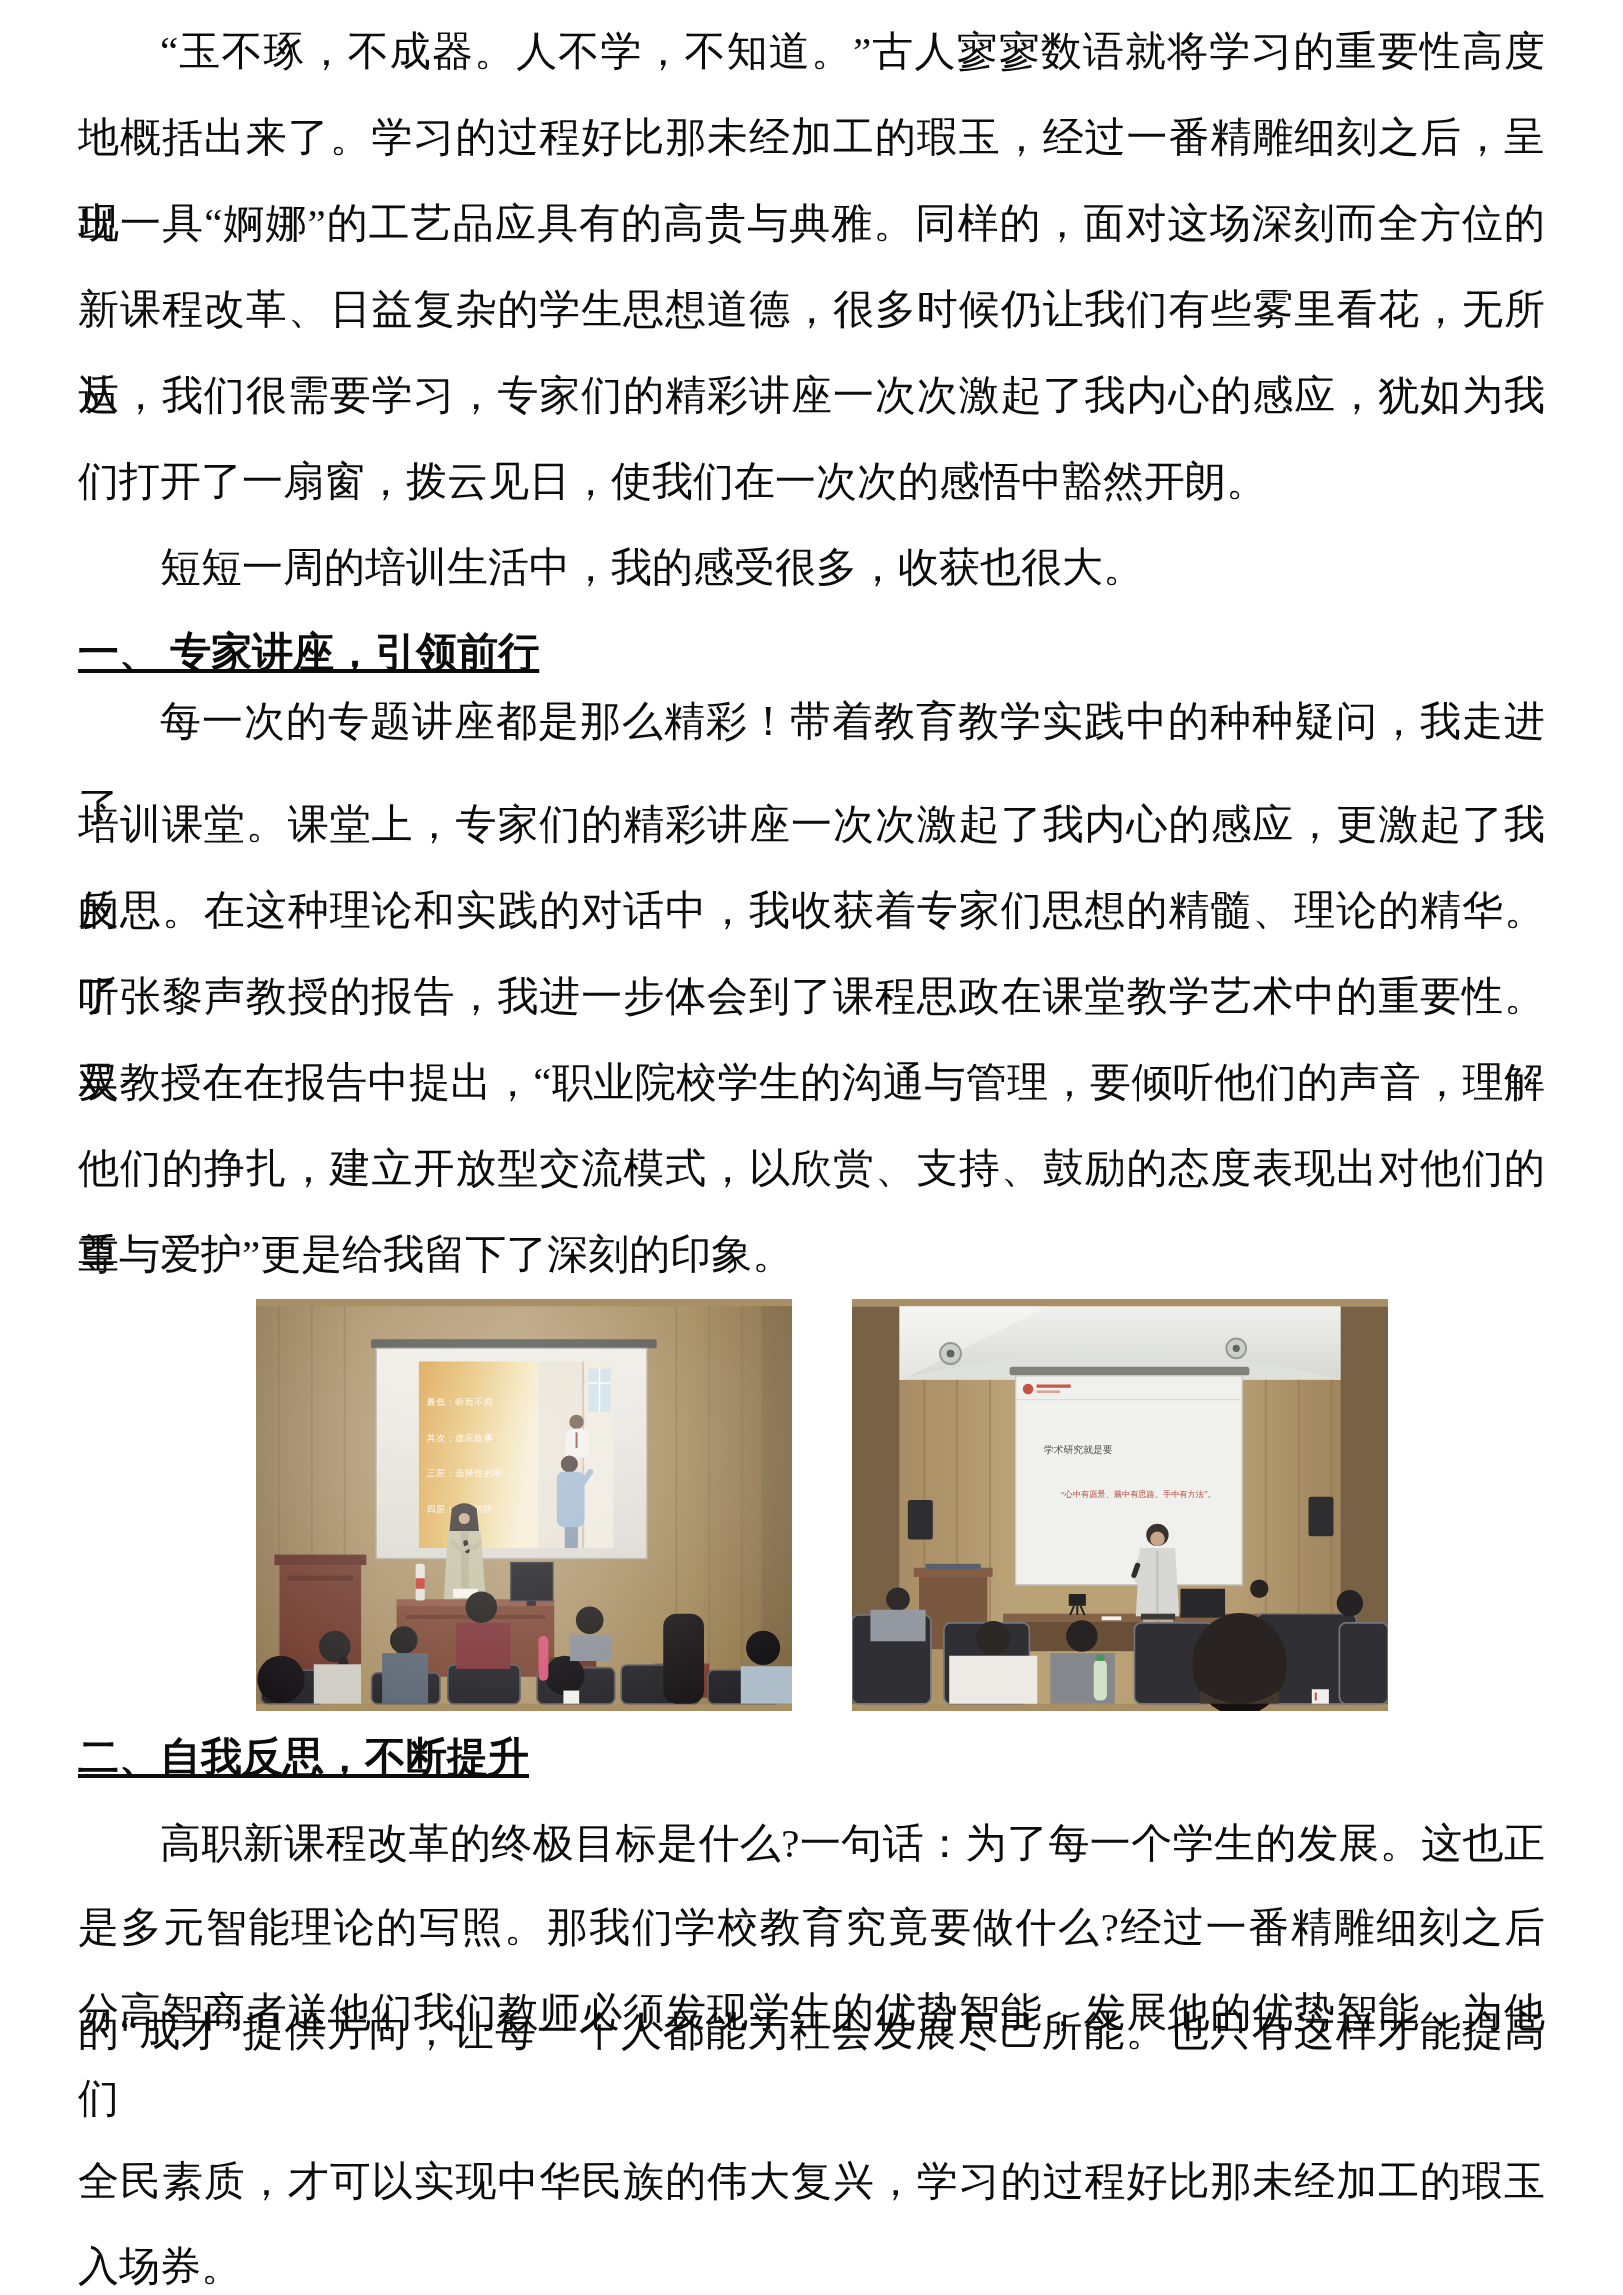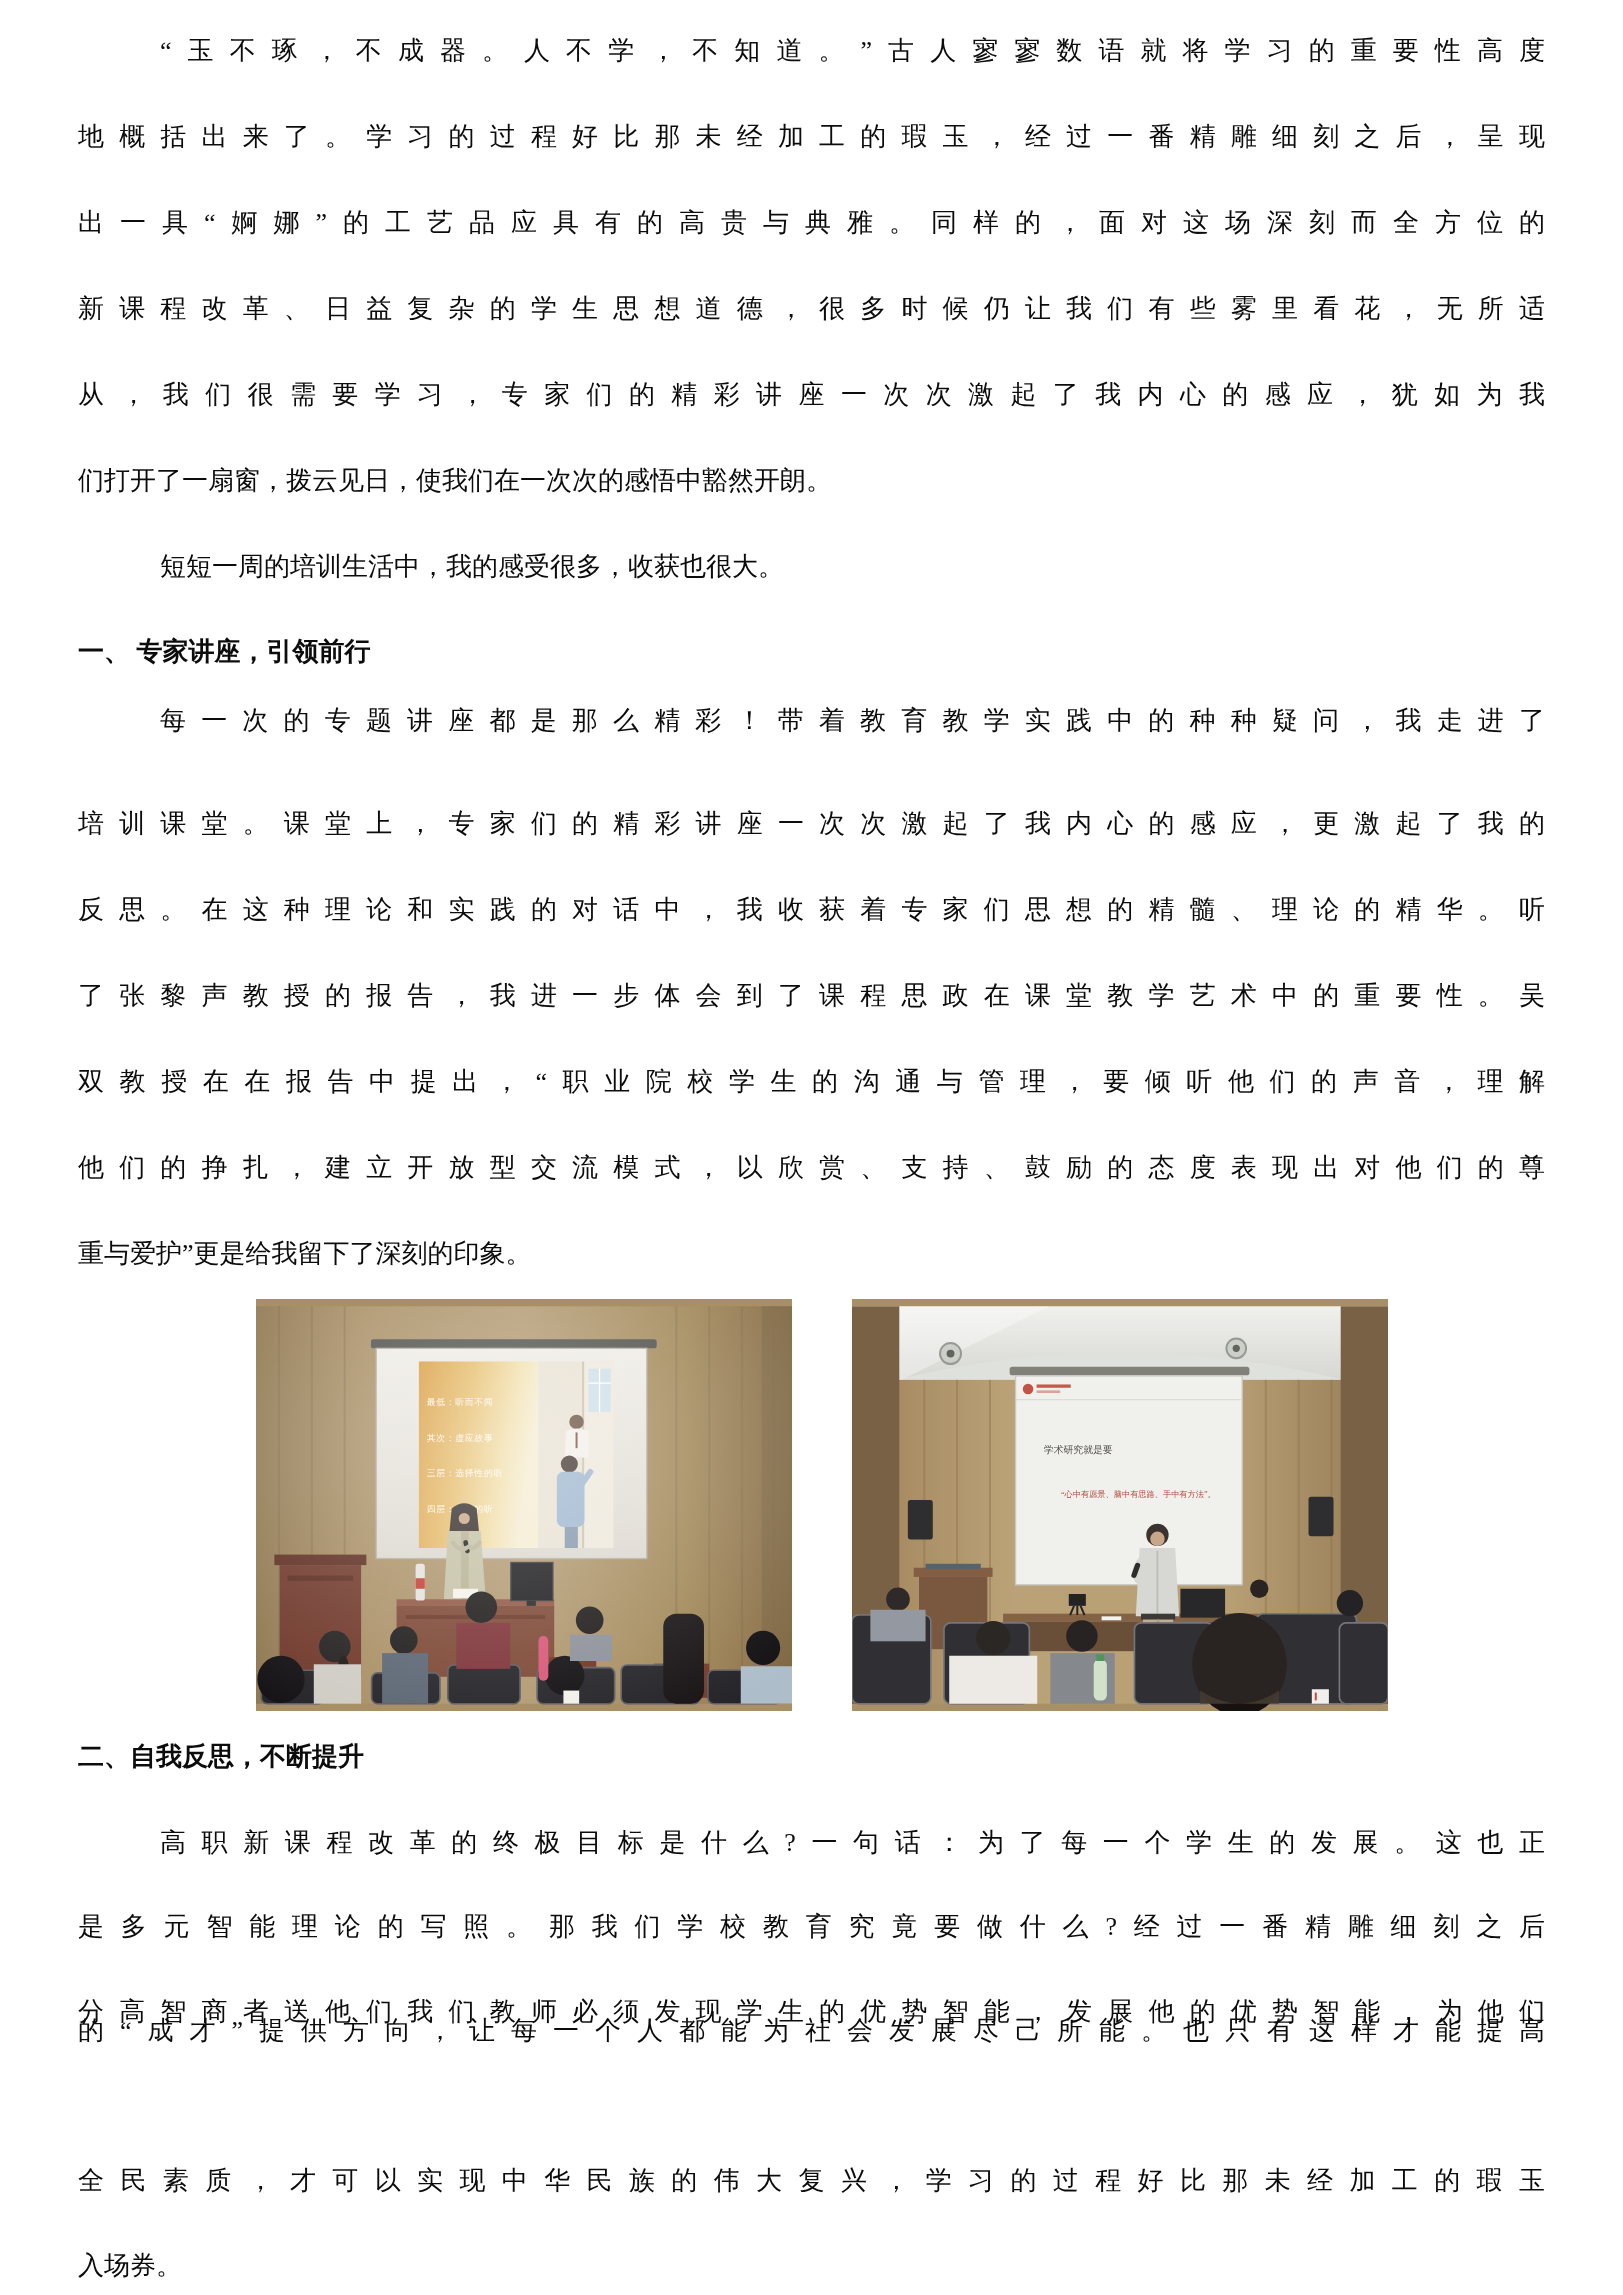--- a/index.html
+++ b/index.html
@@ -2,26 +2,26 @@
 <html style="font-size:11px"><head>
 <meta charset="utf-8">
 <style>
   html,body{margin:0;padding:0;}
   body{
     width:1623px;height:2295px;background:#ffffff;position:relative;overflow:hidden;
     font-family:"Liberation Serif","DejaVu Serif",serif;
   }
   .line{
     position:absolute;left:78px;width:1467px;height:86px;
-    font-size:26px;line-height:86px;color:#0c0c0c;
+    font-size:41px;line-height:86px;color:#0c0c0c;
     text-align:justify;
   }
   .fill{text-align-last:justify;}
   .indent{text-indent:82px;}
-  .heading{font-weight:bold;text-align:right;text-align-last:left;}
+  .heading{font-weight:bold;text-align:right;text-align-last:left;text-decoration:underline;}
   .photo{
     position:absolute;top:1299px;width:536px;height:412px;overflow:hidden;background:#a98f65;
   }
   .photo svg{display:block;width:100%;height:100%;}
   #photoL{left:256px;}
   #photoR{left:852px;}
   .slide-text{font-family:"Liberation Serif","DejaVu Serif",serif;}
 </style>
 </head>
 <body>

